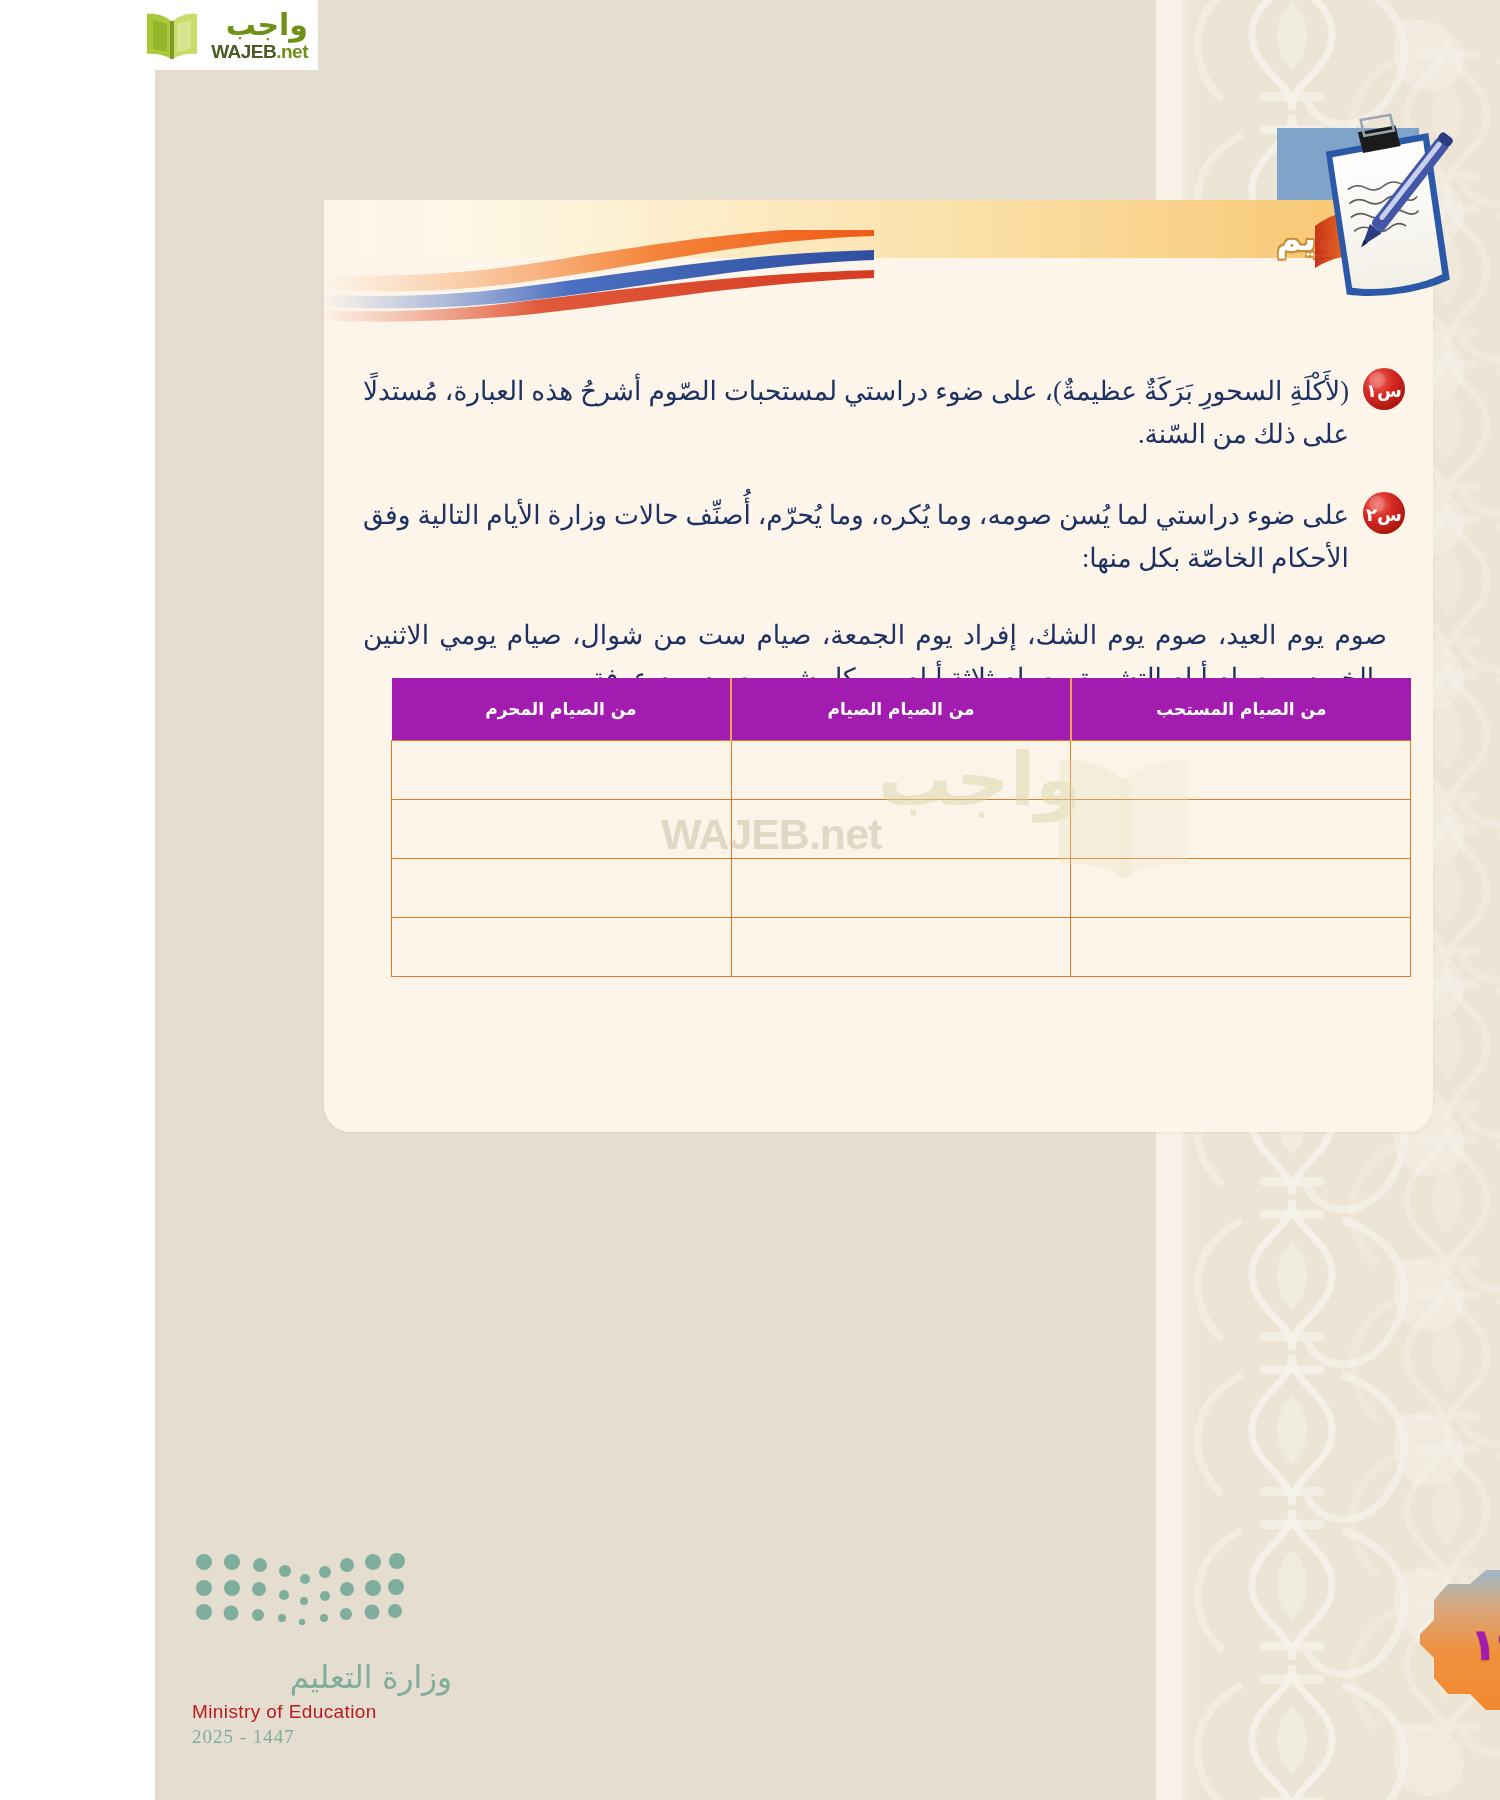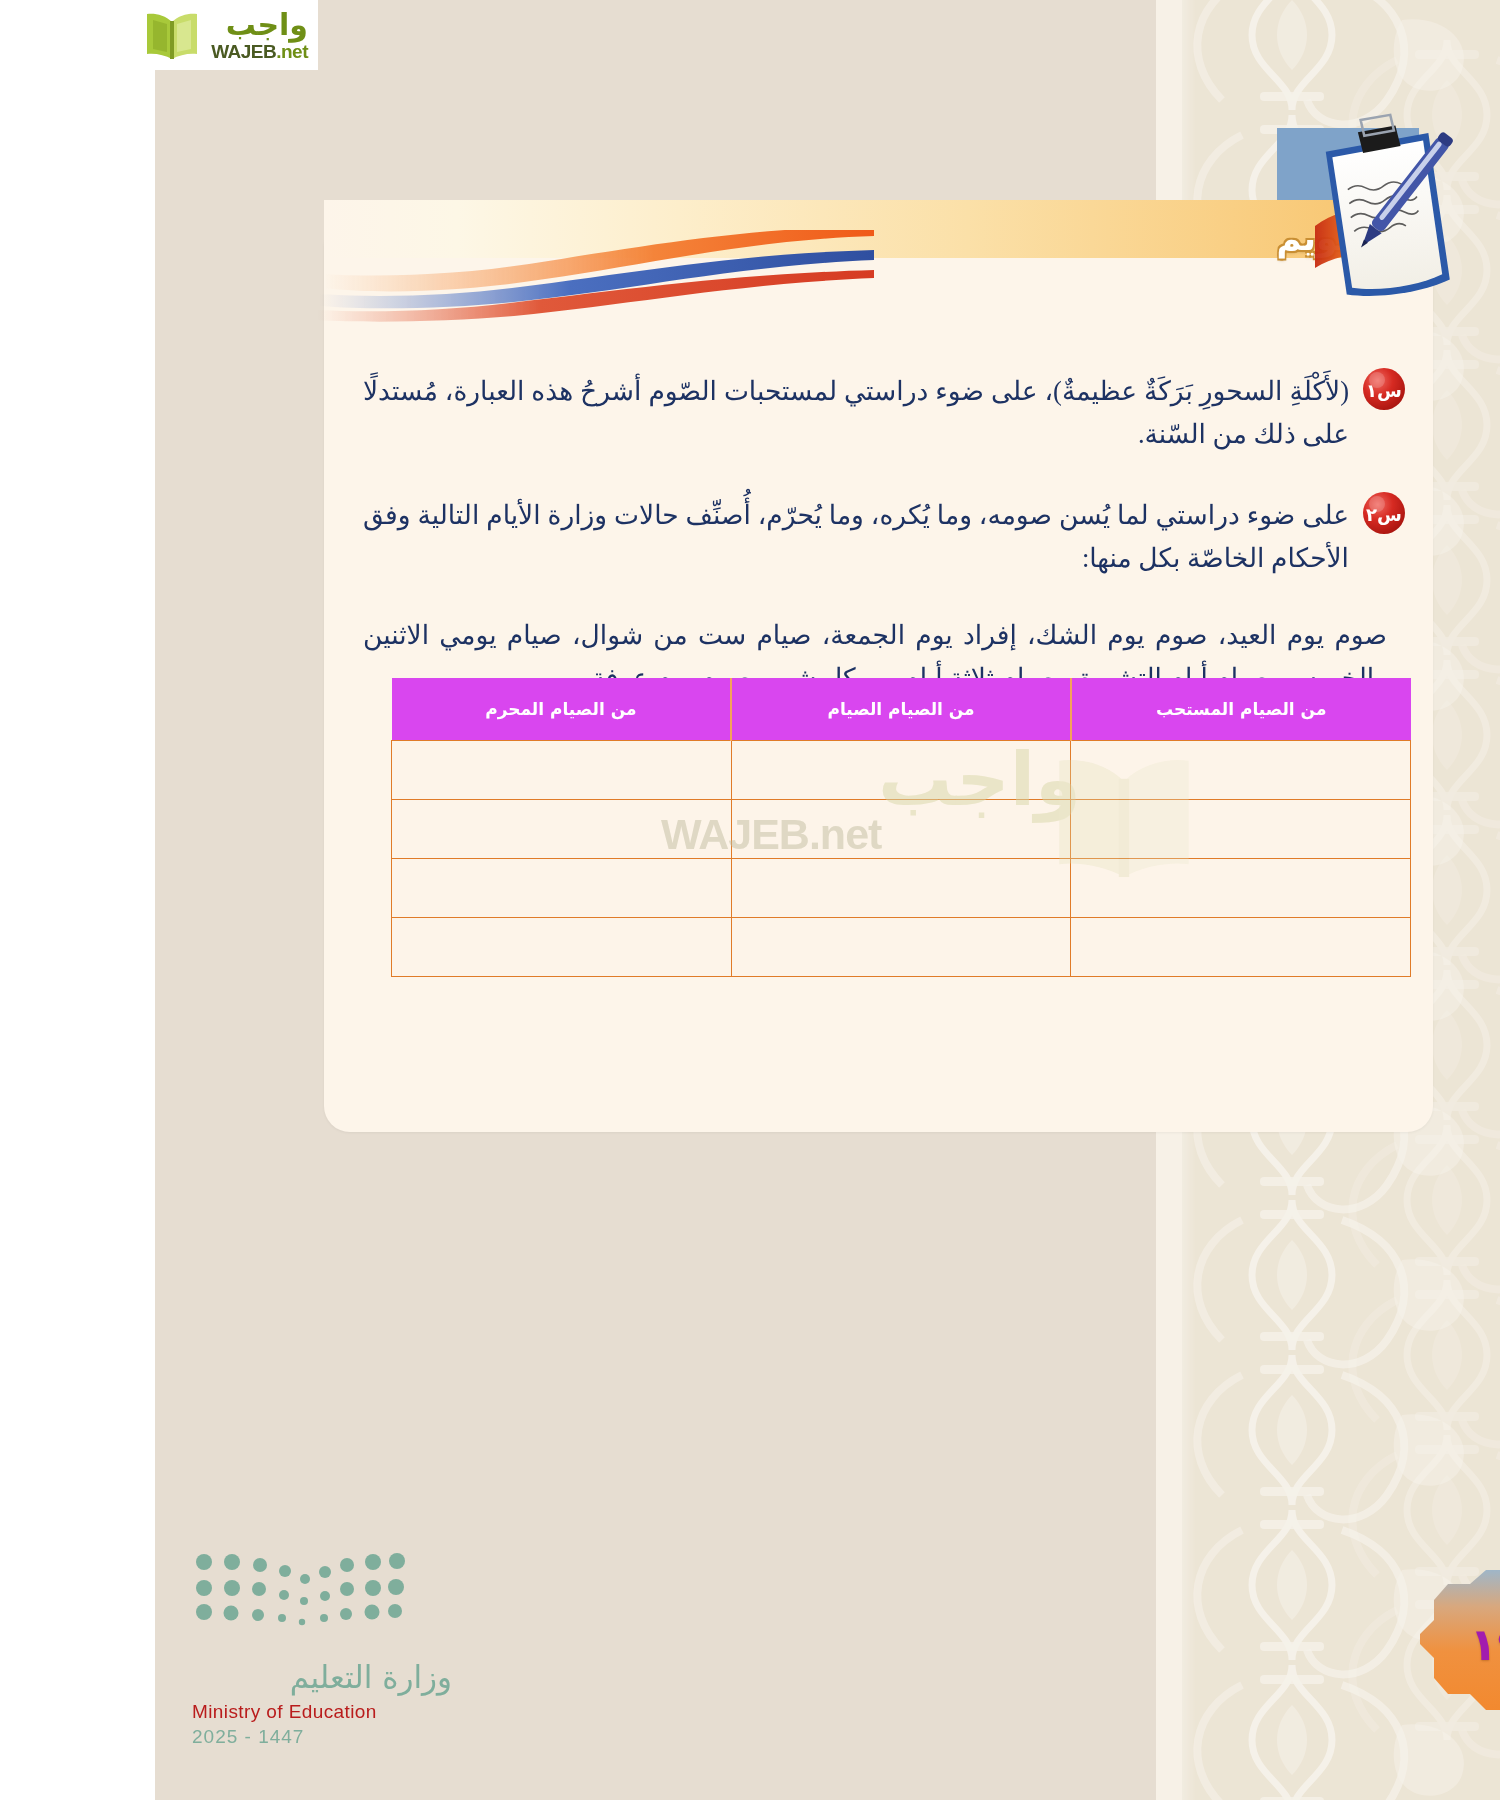--- a/index.html
+++ b/index.html
@@ -186,21 +186,21 @@
     width: 1020px;
     z-index: 15;
   }
   table.grid {
     width: 1020px;
     border-collapse: collapse;
     direction: rtl;
     table-layout: fixed;
   }
   table.grid th {
-    background: #d946ef;
+    background: #a21caf;
     color: #ffffff;
     height: 62px;
     font-family: "DejaVu Sans", sans-serif;
     font-size: 17px;
     font-weight: 700;
     border-right: 2px solid #f5a25a;
     border-left: 2px solid #f5a25a;
     vertical-align: middle;
   }
   table.grid th:first-child { border-right: none; margin-left: 47px; }
@@ -259,21 +259,21 @@
     direction: rtl; text-align: right;
     letter-spacing: 1px;
     margin-top: 12px;
   }
   .moe-en {
     font-family: "Liberation Sans", sans-serif;
     font-size: 19px; color: #b91c1c;
     margin-top: 6px; letter-spacing: .4px;
   }
   .moe-yr {
-    font-family: Liberation Sans, sans-serif;
+    font-family: Liberation Serif, serif;
     font-size: 19px; color: #7fae9c;
     margin-top: 3px; letter-spacing: 1px;
   }
 
   
   .pagenum {
     position: absolute;
     left: 1300px; top: 1566px;
     width: 200px; height: 148px;
     z-index: 35;

